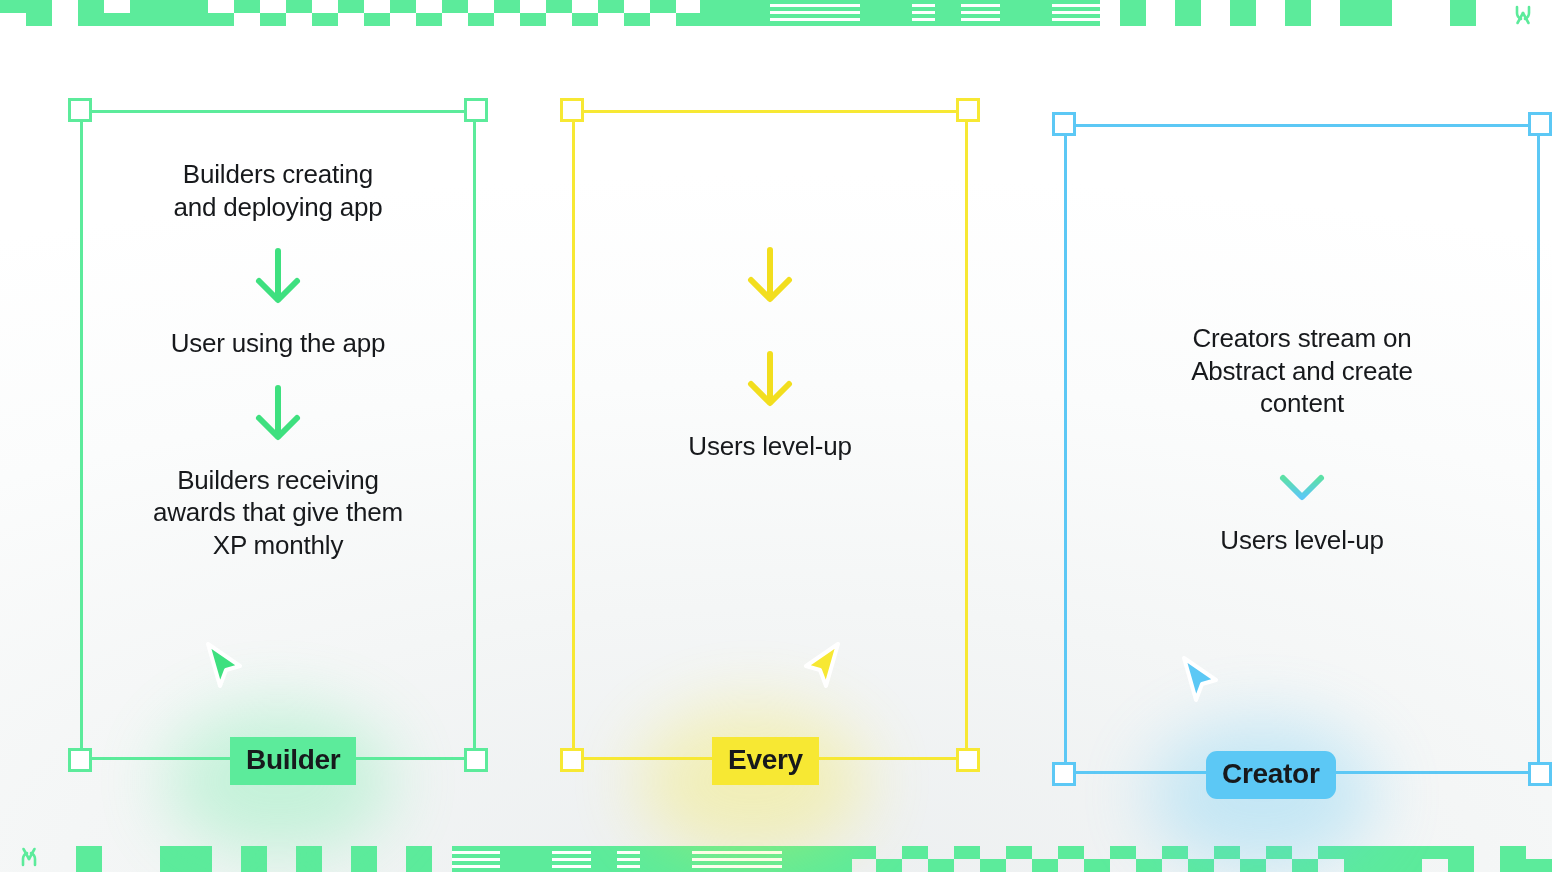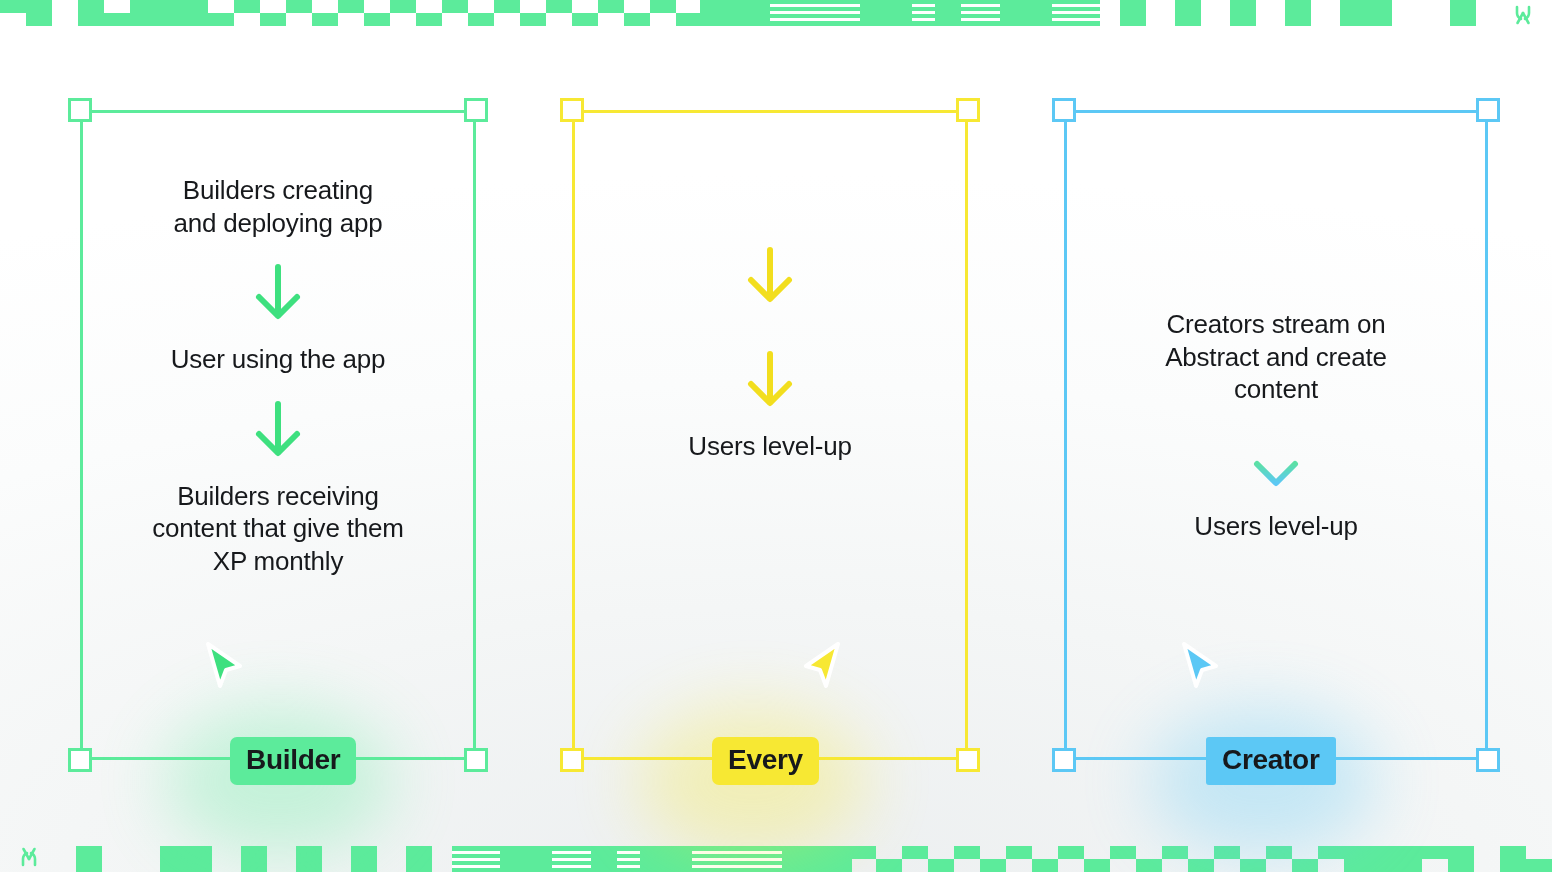--- a/index.html
+++ b/index.html
@@ -49,21 +49,21 @@
   }
   .arrow{width:54px;height:62px;}
   .arrow svg{display:block;width:100%;height:100%;}
 
   
   .badge{
     position:absolute;bottom:-25px;
     padding:7px 16px 9px 16px;
     font-size:28px;font-weight:600;letter-spacing:-0.3px;
     color:#17191c;background:var(--c);
-    border-radius:7px;white-space:nowrap;
+    border-radius:0;white-space:nowrap;
     z-index:4;
   }
   .glow{
     position:absolute;bottom:-96px;width:230px;height:150px;
     border-radius:50%;filter:blur(34px);opacity:.30;
     background:var(--c);pointer-events:none;z-index:1;
   }
 
   
   .cursor{position:absolute;width:52px;height:58px;z-index:5;}
@@ -193,42 +193,42 @@
   <div class="col" id="col-builder" style="--c:#5ceb9b;left:80px;width:396px;">
     <div class="glow" style="left:83px;"></div>
     <div class="frame"></div>
     <div class="rail t"></div>
     <div class="rail b"></div>
     <div class="hdl tl"></div>
     <div class="hdl tr"></div>
     <div class="hdl bl"></div>
     <div class="hdl br"></div>
 
-    <div class="flow" style="top:64px;">
+    <div class="flow" style="top:48px;">
       <div class="step">Builders creating
 and deploying app</div>
       <div class="arrow" style="margin:22px 0 20px;">
         <svg viewBox="0 0 54 62">
           <g fill="none" stroke="#3ee07f" stroke-width="6" stroke-linecap="round" stroke-linejoin="round">
             <path d="M27 6 L27 54"></path>
               <path d="M8 36 L27 55 L46 36"></path>
           </g>
         </svg>
       </div>
       <div class="step">User using the app</div>
       <div class="arrow" style="margin:22px 0 20px;">
         <svg viewBox="0 0 54 62">
           <g fill="none" stroke="#3ee07f" stroke-width="6" stroke-linecap="round" stroke-linejoin="round">
             <path d="M27 6 L27 54"></path>
               <path d="M8 36 L27 55 L46 36"></path>
           </g>
         </svg>
       </div>
       <div class="step">Builders receiving
-content that give them
+awards that give them
 XP monthly</div>
     </div>
 
     <div class="cursor" style="left:120px;bottom:62px;">
       <svg viewBox="0 0 52 58">
         <path d="M8 4 L40 26 L26 30 L20 46 Z" fill="#3ee07f" stroke="#ffffff" stroke-width="4" stroke-linejoin="round"></path>
       </svg>
     </div>
     <div class="badge" style="left:150px;">Builder</div>
   </div>
@@ -264,21 +264,21 @@
     </div>
 
     <div class="cursor" style="left:222px;bottom:62px;transform:scaleX(-1);">
       <svg viewBox="0 0 52 58">
         <path d="M8 4 L40 26 L26 30 L20 46 Z" fill="#f7e833" stroke="#ffffff" stroke-width="4" stroke-linejoin="round"></path>
       </svg>
     </div>
     <div class="badge" style="left:140px;">Every</div>
   </div>
 
-  <div class="col" id="col-creator" style="--c:#5cc8f5;left:1064px;width:424px;">
+  <div class="col" id="col-creator" style="--c:#5cc8f5;left:1064px;width:476px;margin-top:14px;">
     <div class="glow" style="left:83px;"></div>
     <div class="frame"></div>
     <div class="rail t"></div>
     <div class="rail b"></div>
     <div class="hdl tl"></div>
     <div class="hdl tr"></div>
     <div class="hdl bl"></div>
     <div class="hdl br"></div>
 
     <div class="flow" style="top:198px;">
@@ -300,16 +300,16 @@
         </svg>
       </div>
       <div class="step">Users level-up</div>
     </div>
 
     <div class="cursor" style="left:112px;bottom:62px;">
       <svg viewBox="0 0 52 58">
         <path d="M8 4 L40 26 L26 30 L20 46 Z" fill="#5cc8f5" stroke="#ffffff" stroke-width="4" stroke-linejoin="round"></path>
       </svg>
     </div>
-    <div class="badge" style="left:142px;border-radius:3px;">Creator</div>
+    <div class="badge" style="left:142px;border-radius:11px;">Creator</div>
   </div>
 
 </div>
 
 </body></html>

